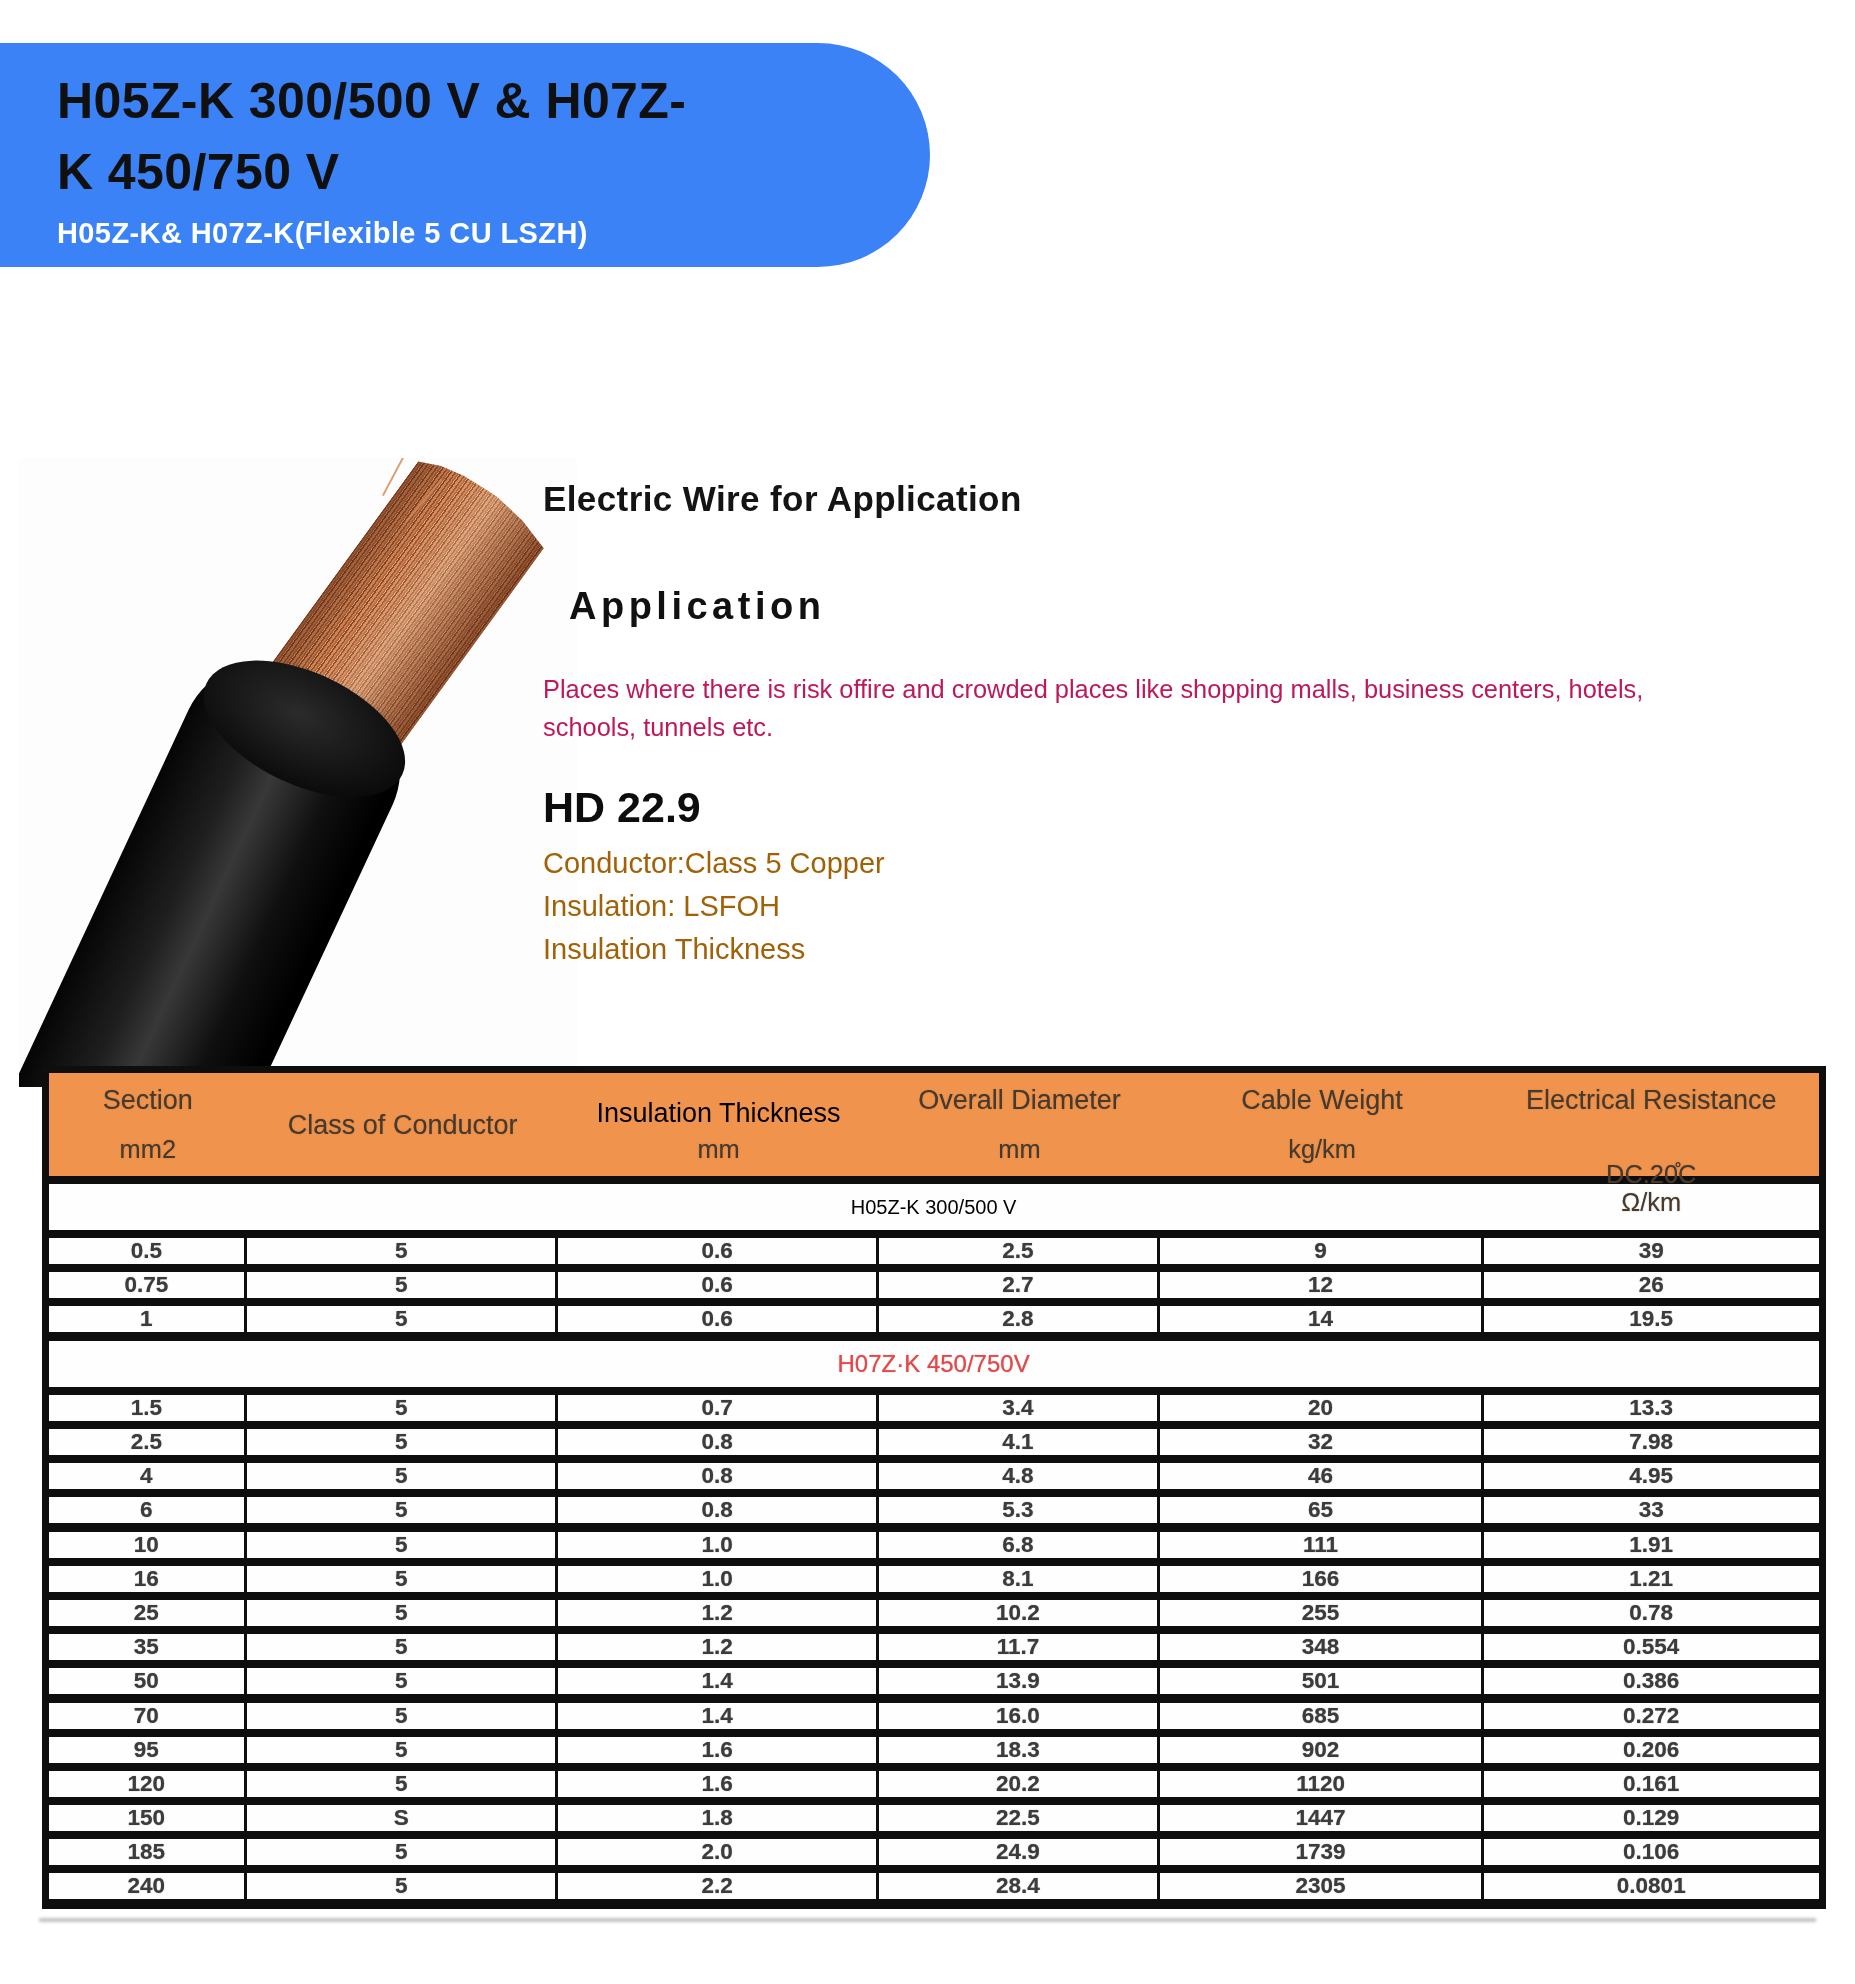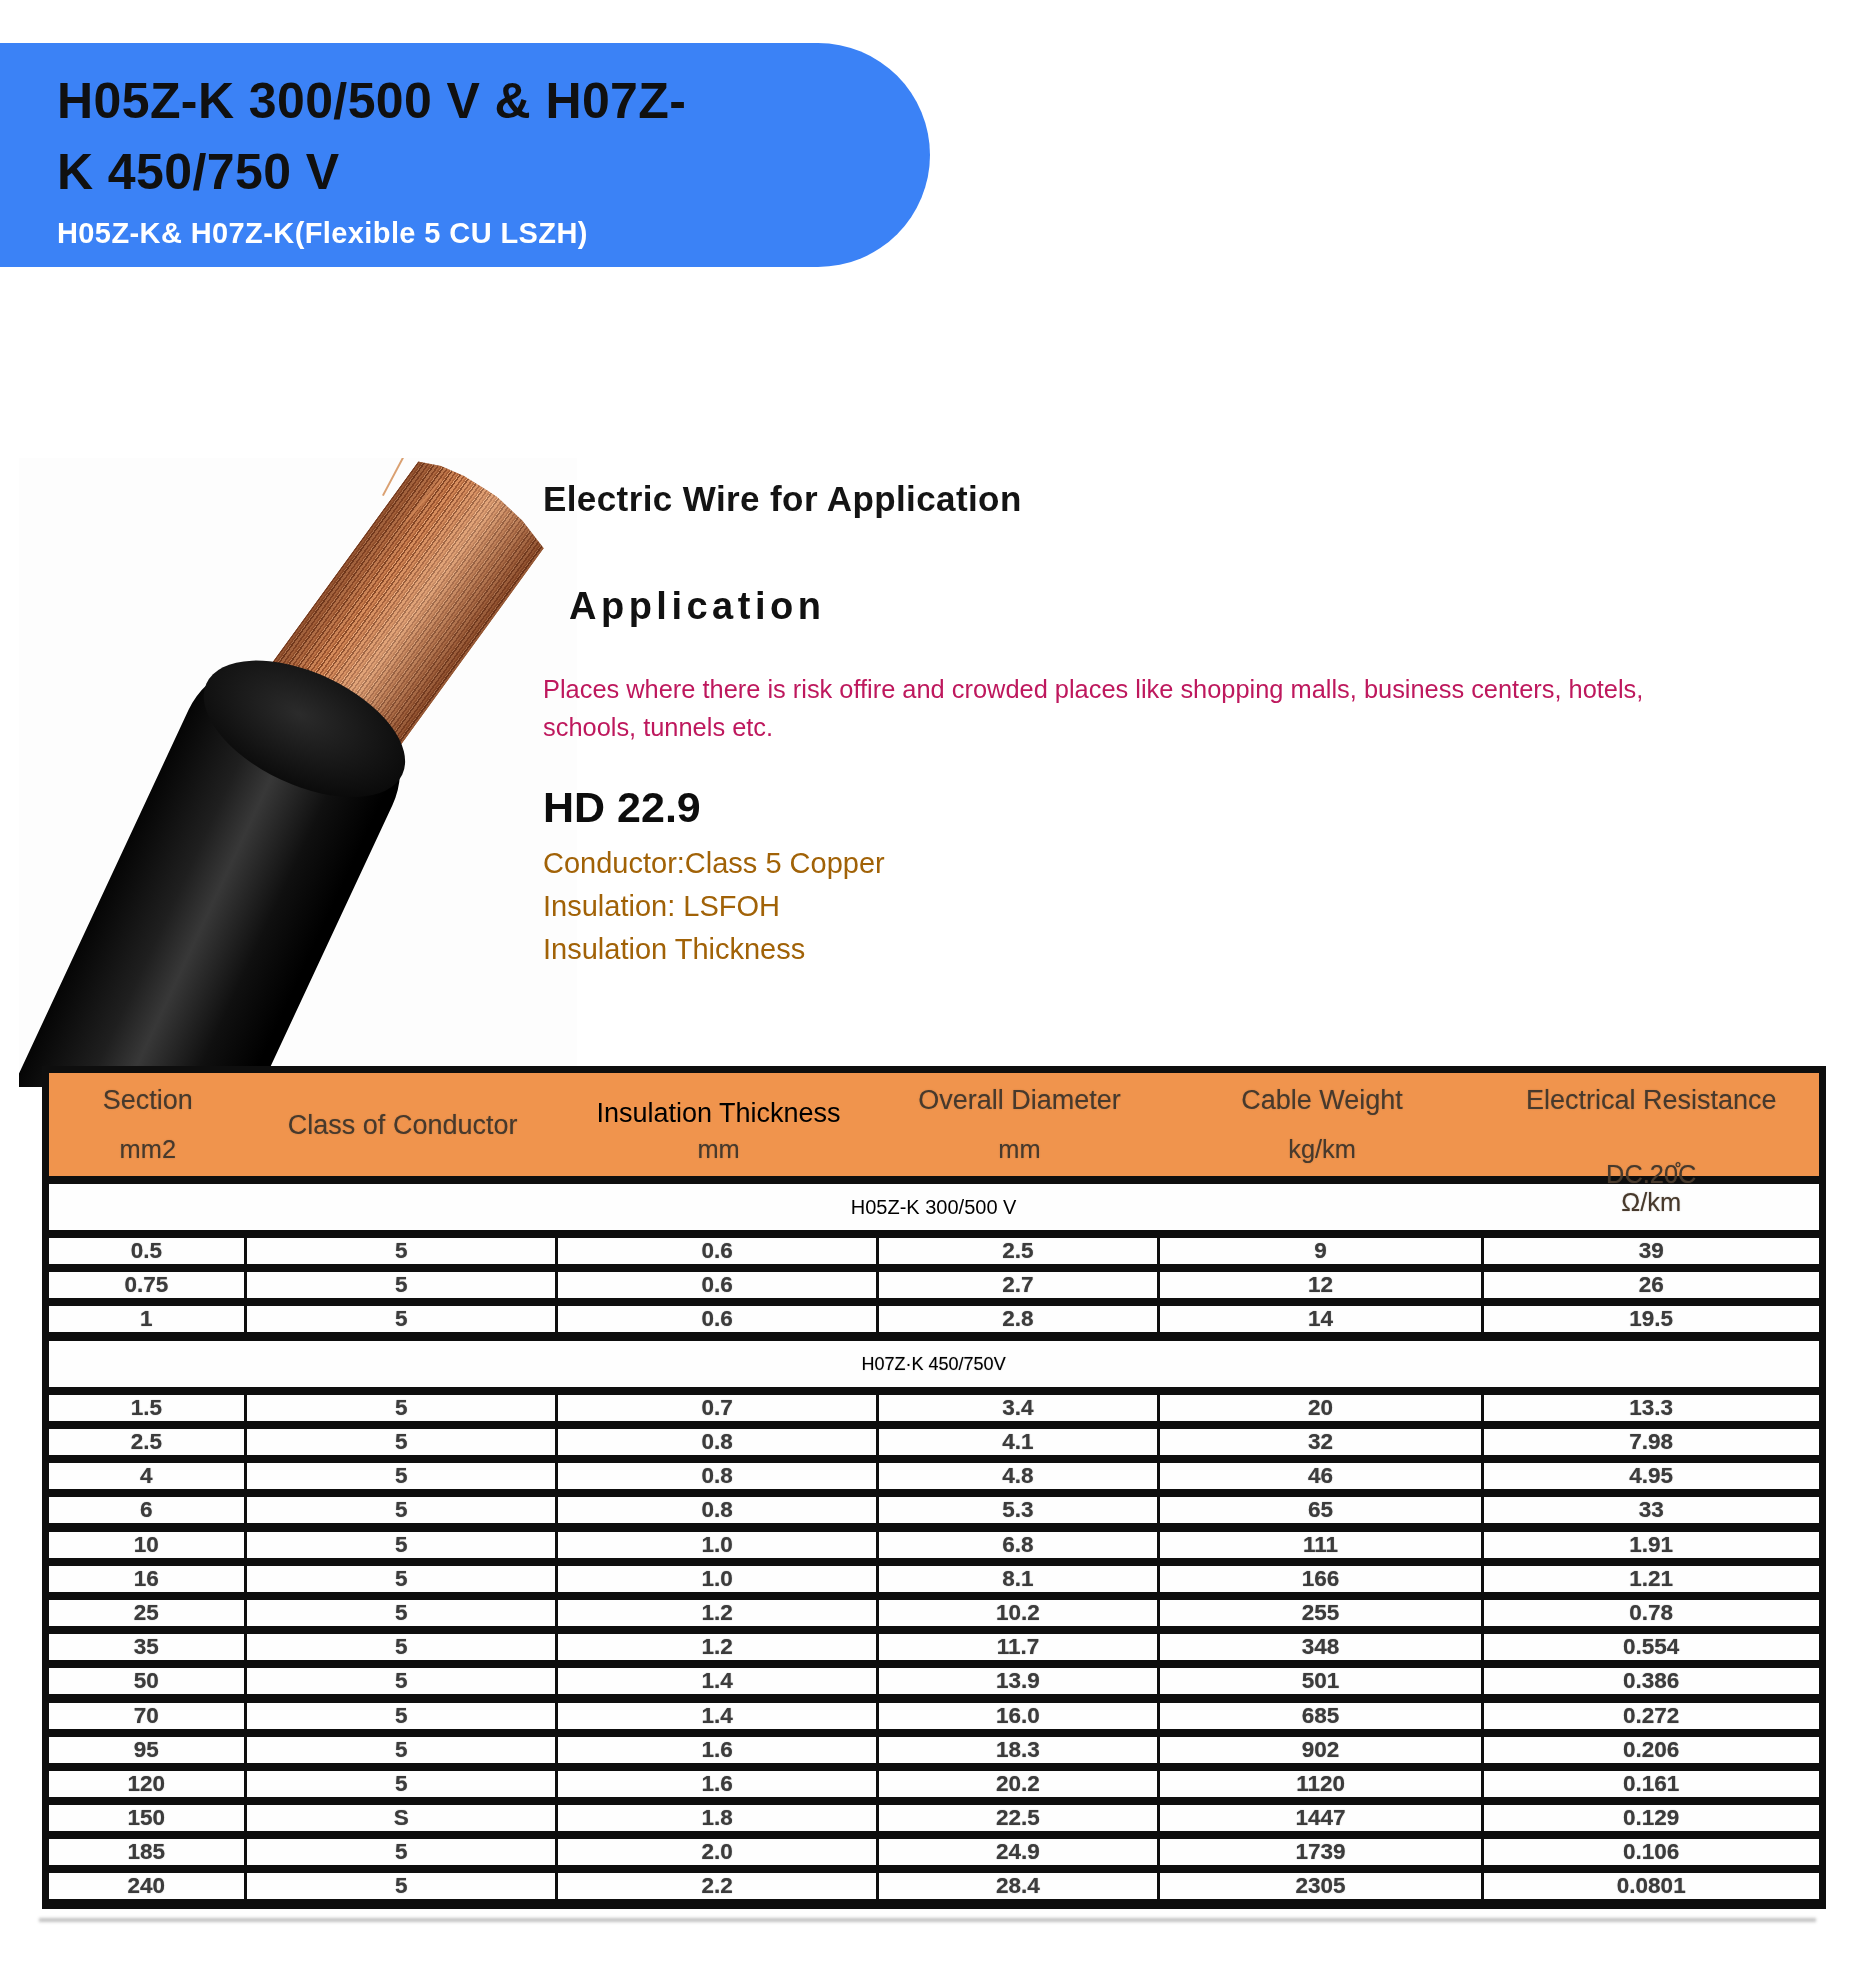--- a/index.html
+++ b/index.html
@@ -43,22 +43,22 @@
   .trow{display:flex;margin-bottom:8.2px;background:#fefefe;}
   .spec-table .trow:last-child{margin-bottom:0;}
   .hrow{height:103px;background:#F0944D;}
   .hcell{box-sizing:border-box;display:flex;flex-direction:column;align-items:center;height:103px;
          color:#47392c;text-shadow:0 0 1.2px rgba(95,75,55,.55);}
   .hcell .title{font-size:27px;margin-top:12px;white-space:nowrap;}
   .hcell .unit{font-size:25.4px;margin-top:auto;margin-bottom:12px;}
   .hcell.h1 .title{margin-top:37px;}
   .hcell.h2 .title{margin-top:25.4px;color:#000;text-shadow:none;}
   .hcell .u-group{margin-top:auto;margin-bottom:3.7px;text-align:center;line-height:28.4px;font-size:25.4px;}
-  .srow{display:block;height:46px;line-height:46px;text-align:center;font-size:18px;
-        color:#000000;text-shadow:0 0 1.1px rgba(90,90,90,.65);}
+  .srow{display:block;height:46px;line-height:46px;text-align:center;font-size:24px;
+        color:#ef4444;text-shadow:0 0 1.1px rgba(90,90,90,.65);}
   .srow.crisp{color:#000;text-shadow:none;font-weight:500;font-size:20px;}
   .drow{height:26px;font-weight:bold;}
   .cell{box-sizing:border-box;line-height:26px;text-align:center;font-size:22.5px;color:#3c3c3c;
         text-shadow:0 0 1px rgba(75,75,75,.7);border-right:3.7px solid #0e0e0e;}
   .cell:last-child{border-right:0;}
   .c0{width:11.2%;} .c1{width:17.6%;} .c2{width:18.1%;} .c3{width:15.9%;} .c4{width:18.3%;} .c5{flex:1;gap:44px;}
   .table-shadow{position:absolute;left:39px;top:1918px;width:1777px;height:3.7px;
                 background:rgba(40,40,40,.28);filter:blur(1.5px);}
 </style>
 </head>

